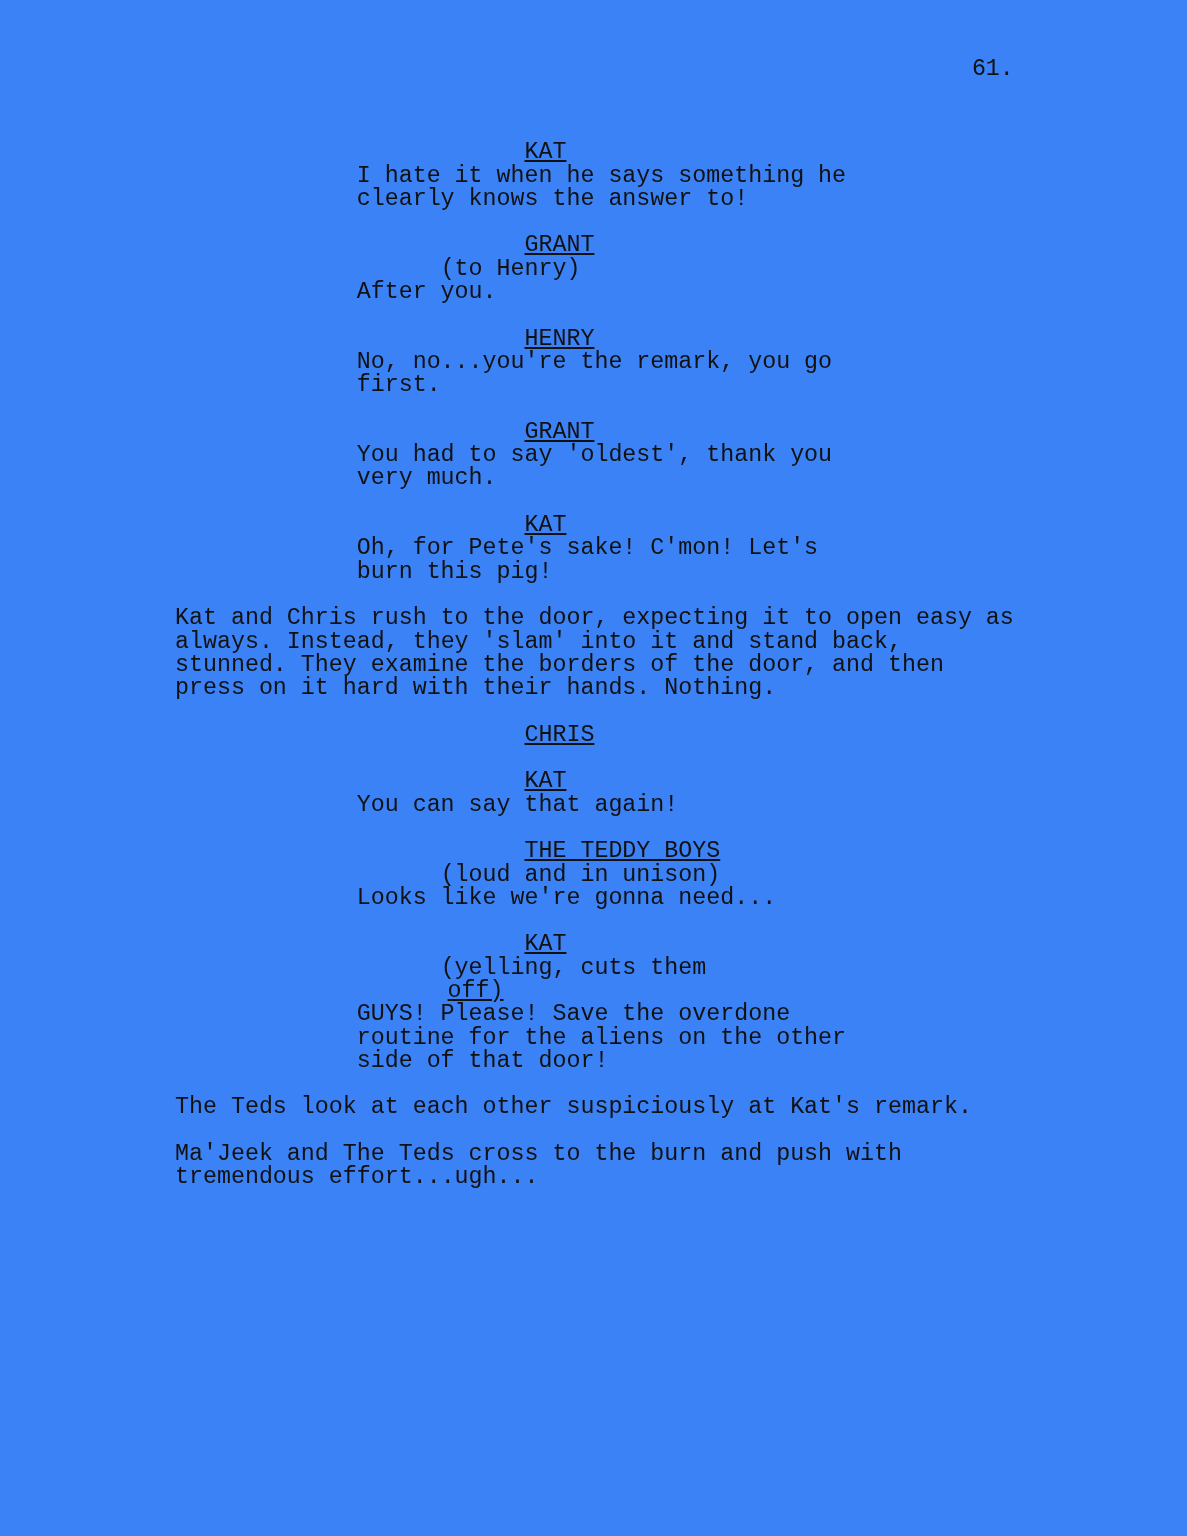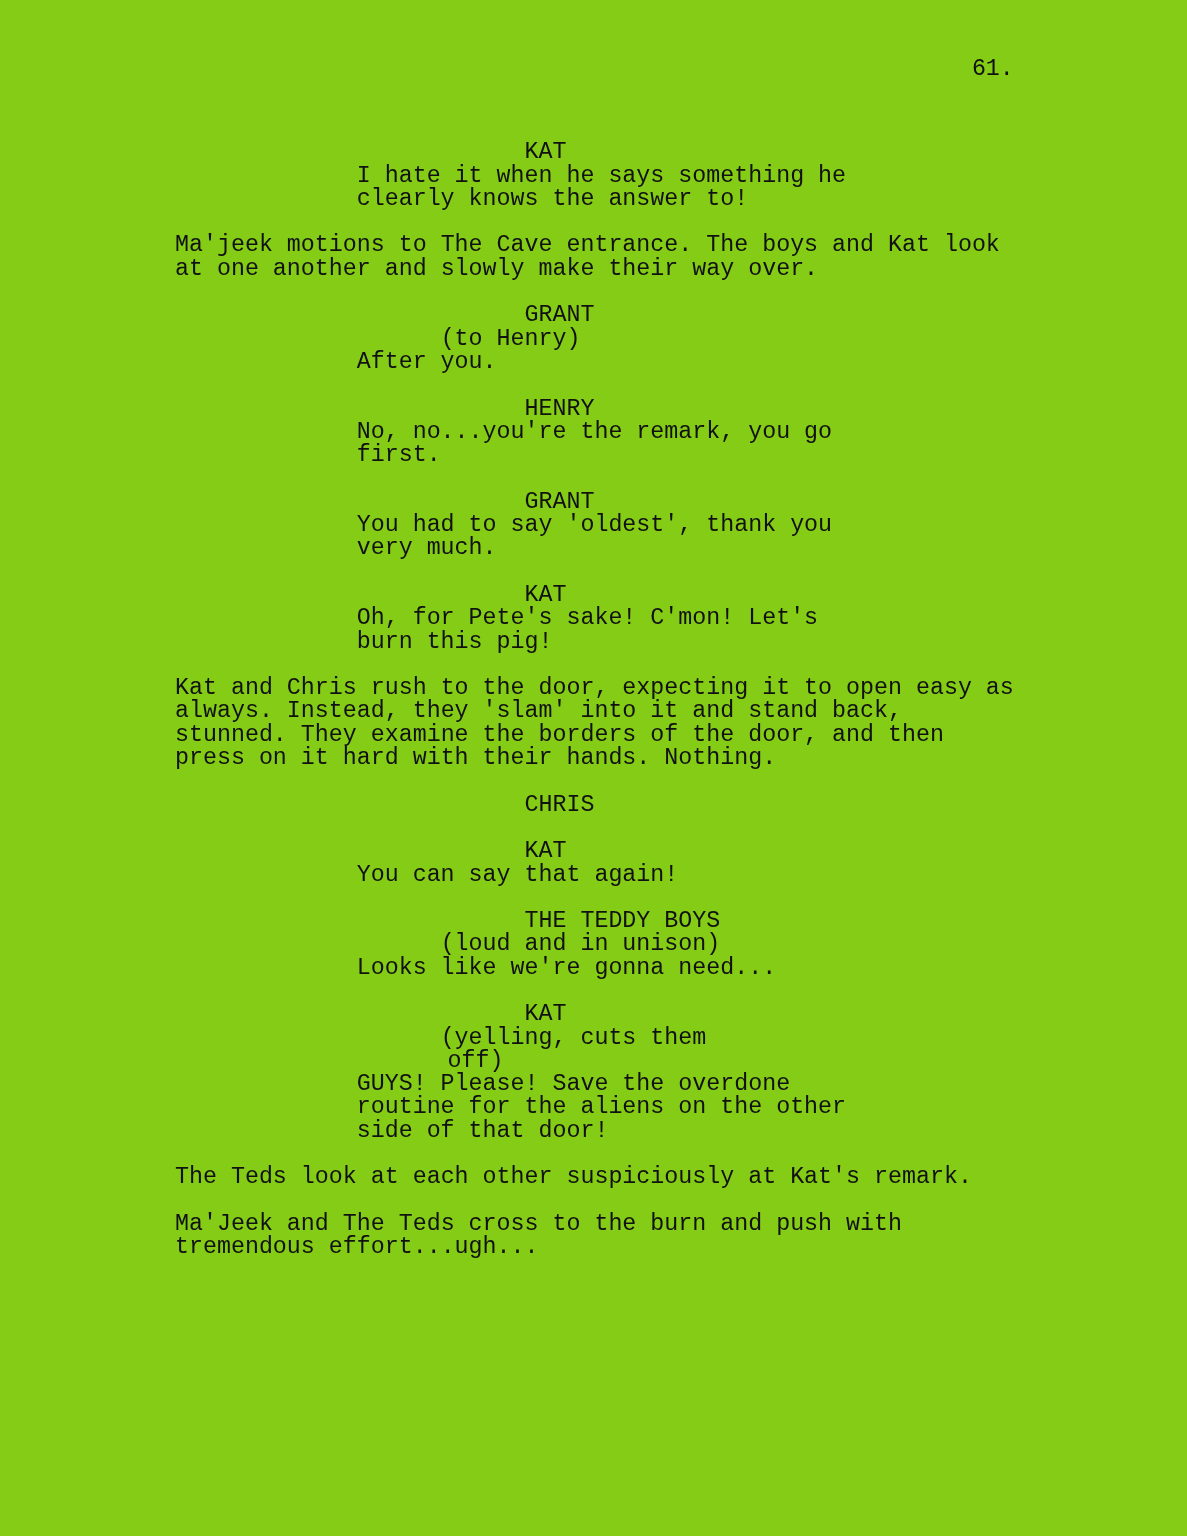--- a/index.html
+++ b/index.html
@@ -14,41 +14,43 @@
     font-size: 23.3px;
     line-height: 23.3px;
     color: #111111;
   }
   .page {
     box-sizing: border-box;
     width: 1187px;
     height: 1536px;
     padding: 58px 10px 0 175px;
     overflow: hidden;
-    background: #84cc16;
+    background: #3b82f6;
   }
   .page-number {
     margin-left: 57ch;
     margin-bottom: 60px;
     white-space: pre;
   }
   .block {
     margin: 0 0 23.3px 0;
   }
   .character {
     margin-left: 25ch;
     white-space: pre;
+    text-decoration: underline;
   }
   .paren {
     margin-left: 19ch;
     white-space: pre;
   }
   .paren-cont {
     margin-left: 19.5ch;
     white-space: pre;
+    text-decoration: underline;
   }
   .dialogue {
     margin-left: 13ch;
     white-space: pre;
   }
   .action {
     margin-left: 0;
     white-space: pre;
   }
 </style>
@@ -59,24 +61,20 @@
   <div class="page-number">61.</div>
 
   <div class="content">
 
     <div class="block">
       <div class="character">KAT</div>
       <div class="dialogue">I hate it when he says something he
 clearly knows the answer to!</div>
     </div>
 
-    <div class="block">
-      <div class="action">Ma'jeek motions to The Cave entrance. The boys and Kat look
-at one another and slowly make their way over.</div>
-    </div>
 
     <div class="block">
       <div class="character">GRANT</div>
       <div class="paren">(to Henry)</div>
       <div class="dialogue">After you.</div>
     </div>
 
     <div class="block">
       <div class="character">HENRY</div>
       <div class="dialogue">No, no...you're the remark, you go

